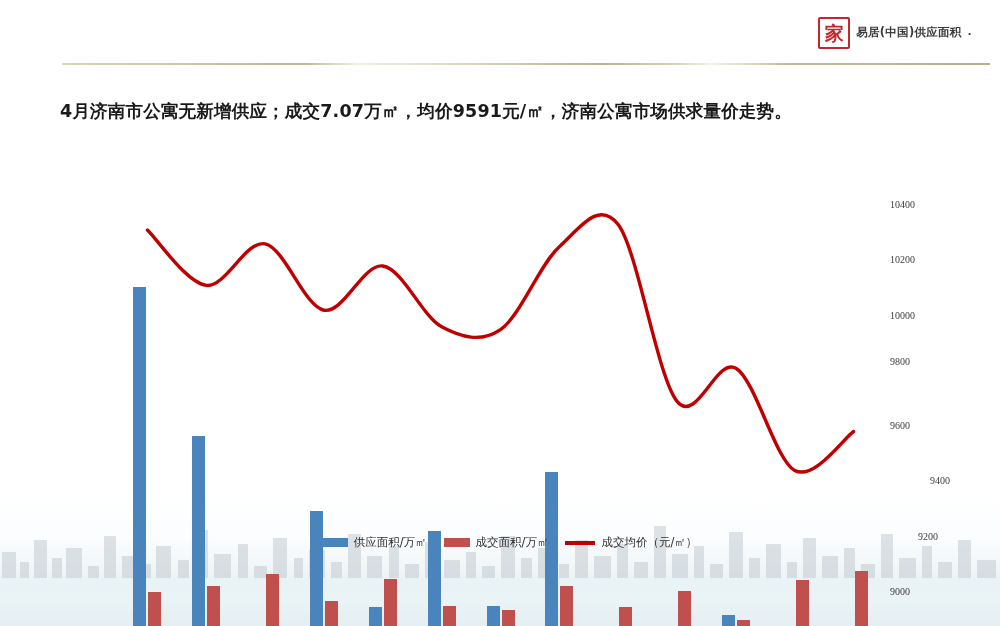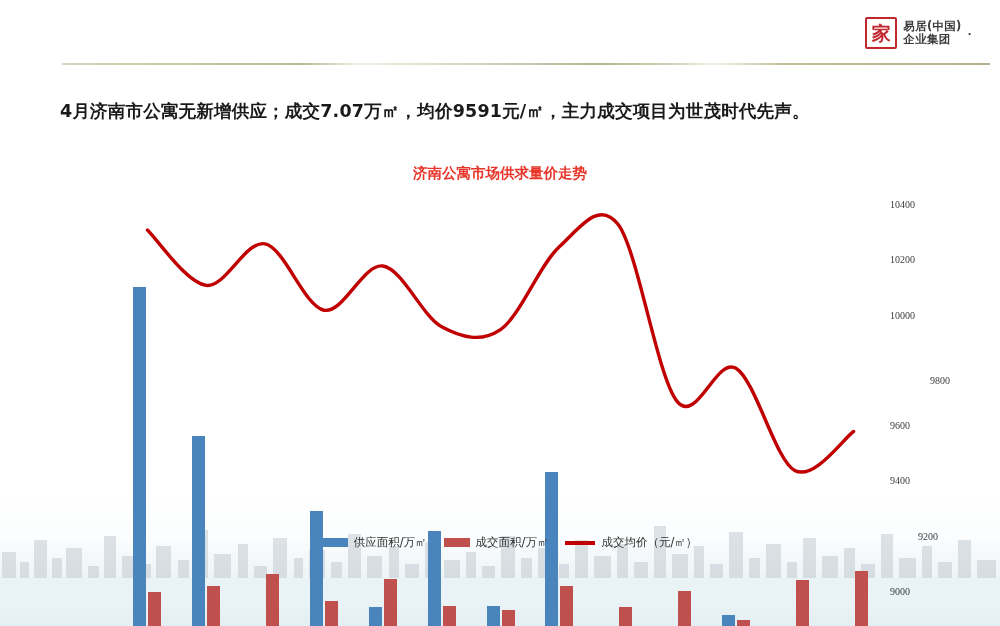--- a/index.html
+++ b/index.html
@@ -41,21 +41,21 @@
 
   
   #logo-block { position:absolute; right:22px; top:14px; display:flex; align-items:center; height:38px; z-index:6; }
   #logo-seal {
     width:32px; height:32px; border:2.5px solid #c1272d; border-radius:2px;
     display:flex; align-items:center; justify-content:center;
     color:#c1272d; font-size:19px; font-weight:bold; line-height:1;
     font-family:"DejaVu Sans","Liberation Sans",sans-serif;
     background:#fff;
   }
-  #logo-cn { margin-left:6px; display:flex; flex-direction:column; justify-content:center; }
+  #logo-cn { margin-left:6px; display:flex; flex-direction:row; justify-content:center; }
   #logo-cn span {
     font-size:11.5px; font-weight:bold; color:#3b3b3b; line-height:13.5px;
     font-family:"DejaVu Sans","Liberation Sans",sans-serif; letter-spacing:.3px;
   }
   #logo-dot { margin:0 6px; color:#3b3b3b; font-size:13px; font-weight:bold; }
   #logo-brand { display:flex; flex-direction:column; }
   #logo-brand-main {
     font-size:15px; font-weight:bold; color:#2f2f2f; letter-spacing:5px; line-height:16px;
     font-family:"DejaVu Sans","Liberation Sans",sans-serif;
   }
@@ -171,40 +171,39 @@
 </div>
 
 <div id="header">
   <div id="title-rule"></div>
 </div>
 
 <div id="logo-block">
   <div id="logo-seal">家</div>
   <div id="logo-cn">
     <span>易居(中国)</span>
-    <span>企业集团</span>
+    <span>供应面积</span>
   </div>
   <div id="logo-dot">·</div>
 </div>
 
-<div id="subtitle">4月济南市公寓无新增供应；成交7.07万㎡，均价9591元/㎡，主力成交项目为世茂时代先声。</div>
+<div id="subtitle">4月济南市公寓无新增供应；成交7.07万㎡，均价9591元/㎡，济南公寓市场供求量价走势。</div>
 
 <div id="chart-area">
-  <div id="chart-title">济南公寓市场供求量价走势</div>
 
   <div id="plot">
 
     <svg id="price-svg" viewBox="0 0 765 442">
         <path d="M 29.423076923076923 22.100000000000023 C 39.23076923076923 31.30833333333336, 68.65384615384616 75.0479166666667, 88.26923076923077 77.35000000000002 C 107.88461538461539 79.65208333333335, 127.5 31.76875000000003, 147.1153846153846 35.91250000000002 C 166.73076923076923 40.05625000000001, 186.34615384615387 98.52916666666665, 205.96153846153848 102.21249999999998 C 225.5769230769231 105.8958333333333, 245.1923076923077 55.24999999999998, 264.8076923076923 58.01249999999999 C 284.4230769230769 60.775, 304.03846153846155 108.19791666666669, 323.65384615384613 118.78750000000002 C 343.2692307692307 129.37708333333336, 362.88461538461536 134.90208333333334, 382.5 121.55000000000001 C 402.11538461538464 108.19791666666667, 421.73076923076917 56.17083333333335, 441.3461538461538 38.67500000000001 C 460.96153846153845 21.179166666666674, 480.57692307692304 -9.208333333333343, 500.1923076923077 16.57499999999999 C 519.8076923076923 42.35833333333332, 539.4230769230769 169.43333333333334, 559.0384615384615 193.375 C 578.6538461538462 217.31666666666666, 598.2692307692307 148.71458333333337, 617.8846153846154 160.22500000000002 C 637.5 171.73541666666668, 657.1153846153845 251.89395833333333, 676.7307692307692 262.4375 C 696.3461538461538 272.98104166666667, 725.7692307692307 229.97812499999998, 735.5769230769231 223.48624999999998" fill="none" stroke="#c00000" stroke-width="3.4" stroke-linecap="round"></path>
       </svg>
   <div class="tick-right" style="top: 377.75px;">9000</div>
       <div class="tick-right" style="top: 322.5px; margin-left: 28px;">9200</div>
-      <div class="tick-right" style="top: 267.25px;">9400</div>
+      <div class="tick-right" style="top: 267.25px; margin-left: 40px;">9400</div>
       <div class="tick-right" style="top: 212px;">9600</div>
-      <div class="tick-right" style="top: 167px; text-align: right;">9800</div>
+      <div class="tick-right" style="top: 148px;">9800</div>
       <div class="tick-right" style="top: 101.5px;">10000</div>
       <div class="tick-right" style="top: 46.25px;">10200</div>
       <div class="tick-right" style="top: -9px;">10400</div>
       <div class="bar bar-supply" style="left: 15.4231px; width: 13px; height: 372.543px;"></div>
       <div class="bar bar-deal" style="left: 30.4231px; width: 13px; height: 68.1943px;"></div>
       <div class="bar bar-supply" style="left: 74.2692px; width: 13px; height: 223.526px;"></div>
       <div class="bar bar-deal" style="left: 89.2692px; width: 13px; height: 74.5086px;"></div>
       <div class="bar bar-deal" style="left: 148.115px; width: 13px; height: 85.8743px;"></div>
       <div class="bar bar-supply" style="left: 191.962px; width: 13px; height: 149.017px;"></div>
       <div class="bar bar-deal" style="left: 206.962px; width: 13px; height: 59.3543px;"></div>

